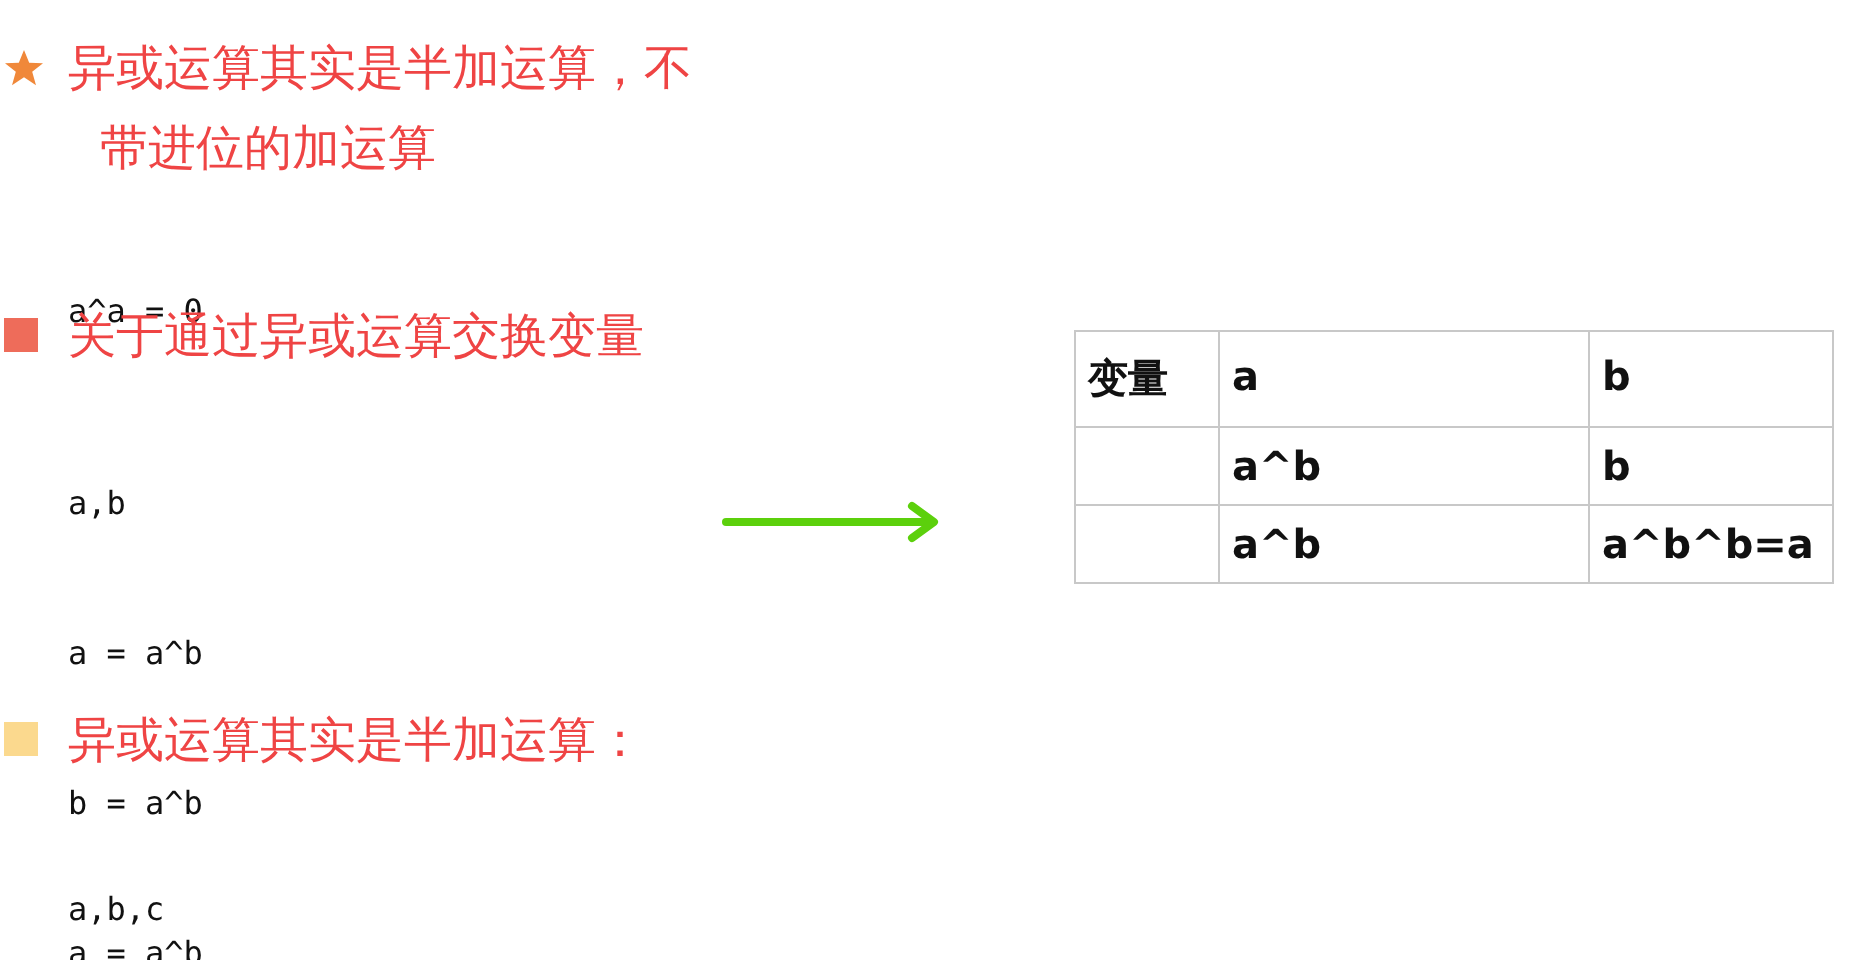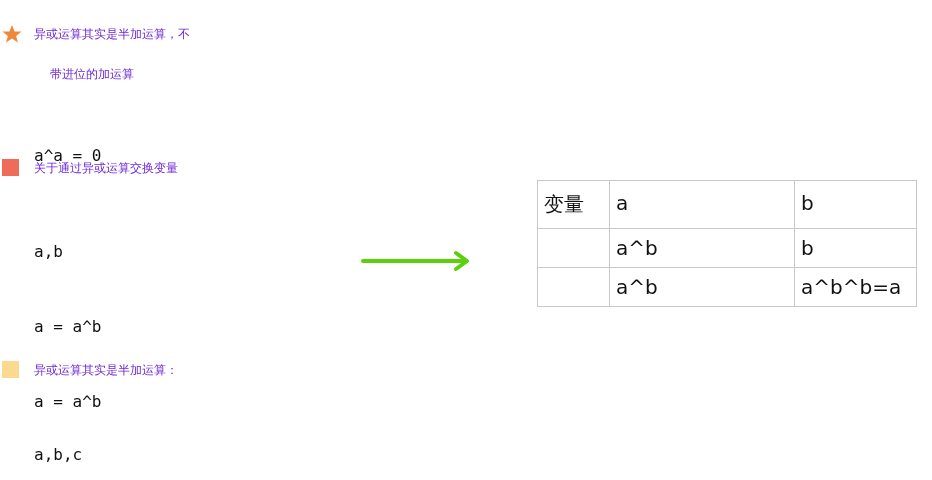--- a/index.html
+++ b/index.html
@@ -1,28 +1,28 @@
 <!DOCTYPE html>
 <html><head>
   <meta charset="utf-8">
   <style>
     html, body { margin: 0; padding: 0; }
     body {
       width: 932px; height: 480px; background: #ffffff; position: relative; overflow: hidden;
       font-family: "DejaVu Sans", "Liberation Sans", sans-serif; color: #111;
     }
     .abs { position: absolute; }
-    .cn { font-family: "DejaVu Sans", "Liberation Sans", sans-serif; font-size: 12px; line-height: 24px; color: #6d28d9; white-space: nowrap; }
+    .cn { font-family: "DejaVu Sans", "Liberation Sans", sans-serif; font-size: 24px; line-height: 24px; color: #ef4444; white-space: nowrap; }
     .code { font-family: "DejaVu Sans Mono", "Liberation Mono", monospace; font-size: 16px; line-height: 25px; color: #111; white-space: pre; font-weight: bold; -webkit-text-stroke: 0; }
     .code span { display: block; font-weight: normal; }
     .bullet-star { position: absolute; left: 2px; top: 24px; width: 20px; height: 20px; }
     .bullet-sq { position: absolute; width: 17px; height: 17px; }
     table.xor {
-      position: absolute; left: 537px; top: 180px; border-collapse: collapse;
-      font-family: "DejaVu Sans", "Liberation Sans", sans-serif; font-size: 20px; color: #111;
+      position: absolute; left: 537px; top: 165px; border-collapse: collapse;
+      font-family: "DejaVu Sans", "Liberation Sans", sans-serif; font-size: 20px; color: #111; font-weight: bold;
     }
     table.xor td {
       border: 1px solid #c8c8c8; padding: 0 6px; vertical-align: top; white-space: nowrap;
     }
     table.xor tr.r0 td { height: 48px; padding-top: 10px; box-sizing: border-box; }
     table.xor tr.rn td { height: 39px; padding-top: 7px; box-sizing: border-box; margin-left: 28px; }
   </style>
 </head>
 <body>
 
@@ -33,20 +33,21 @@
 <div class="abs cn" style="left:50px; top:62px;">带进位的加运算</div>
 <div class="abs code" style="left:34px; top:93px;">
   <span>a^a = 0</span>
 </div>
 
 <div class="bullet-sq" style="left:2px; top:159px; background:#ee6c5a;"></div>
 <div class="abs cn" style="left:34px; top:156px;text-align:center;">关于通过异或运算交换变量</div>
 <div class="abs code" style="left:34px; top:189px;">
   <span>a,b</span>
   <span>a = a^b</span>
+  <span>b = a^b</span>
   <span>a = a^b</span>
 </div>
 
 <svg class="abs" style="left:360px; top:250px;" width="112" height="22" viewBox="0 0 112 22">
   <line x1="3" y1="11" x2="106" y2="11" stroke="#5cd00c" stroke-width="4" stroke-linecap="round"></line>
   <polyline points="96,3 107,11 96,19" fill="none" stroke="#5cd00c" stroke-width="4" stroke-linecap="round" stroke-linejoin="round"></polyline>
 </svg>
 
 <table class="xor">
   <tbody>

